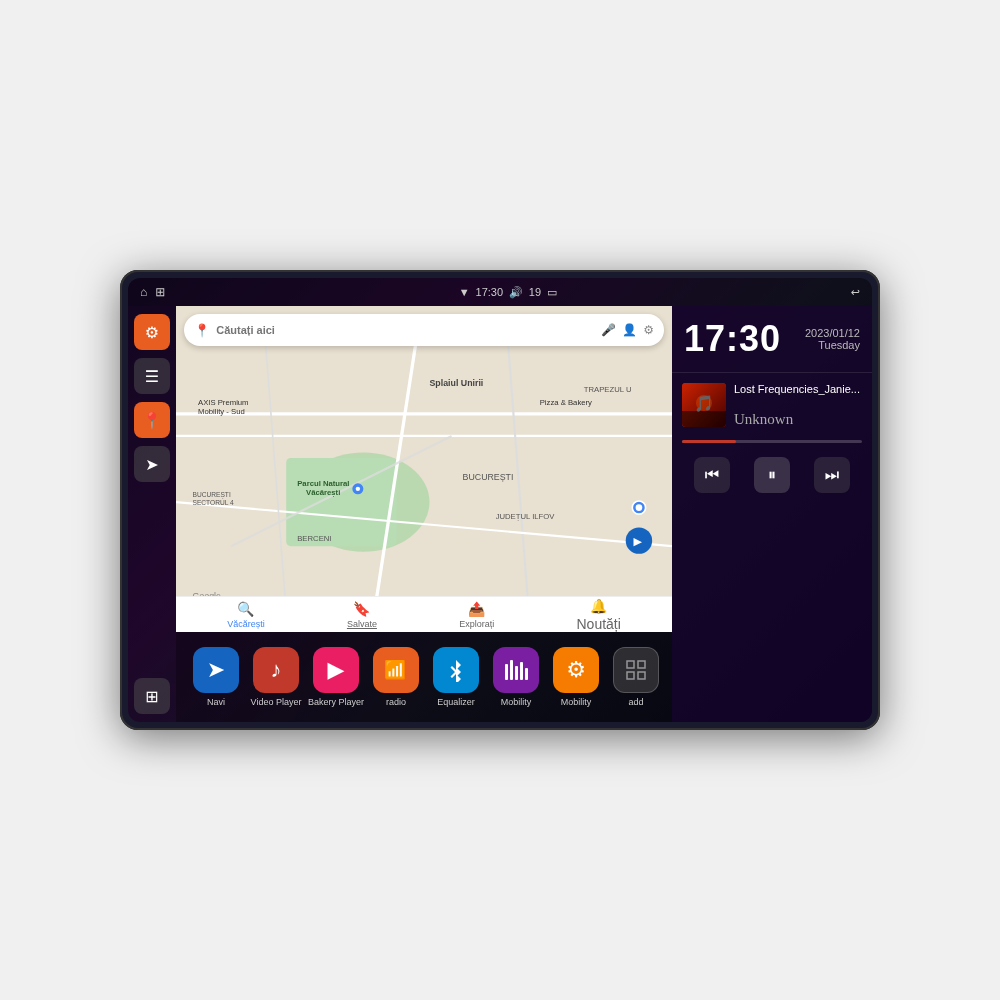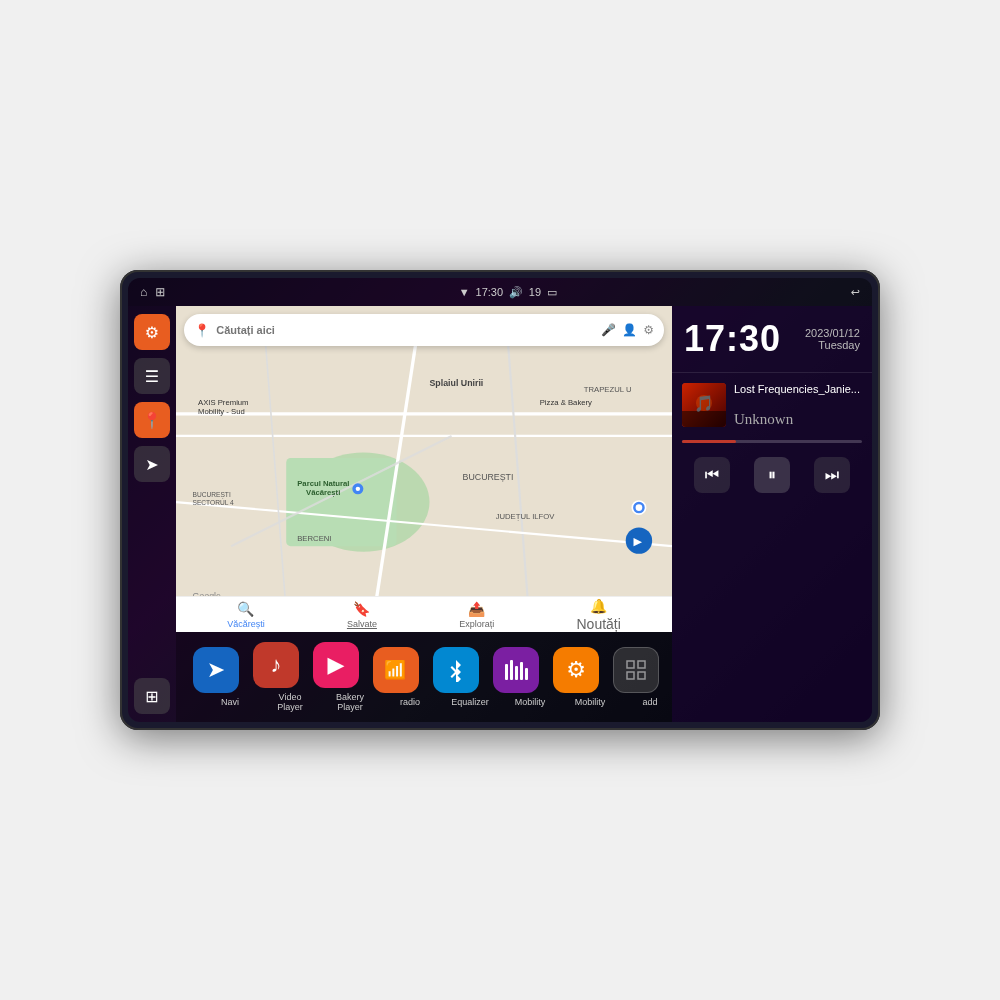--- a/index.html
+++ b/index.html
@@ -225,21 +225,20 @@
       display: flex;
       align-items: center;
       justify-content: center;
       font-size: 22px;
     }
 
     .app-label {
       font-size: 9px;
       color: #ccc;
       text-align: center;
-      margin-left: 28px;
     }
 
     
     .right-panel {
       width: 200px;
       background: rgba(20,0,40,0.7);
       display: flex;
       flex-direction: column;
       flex-shrink: 0;
     }

